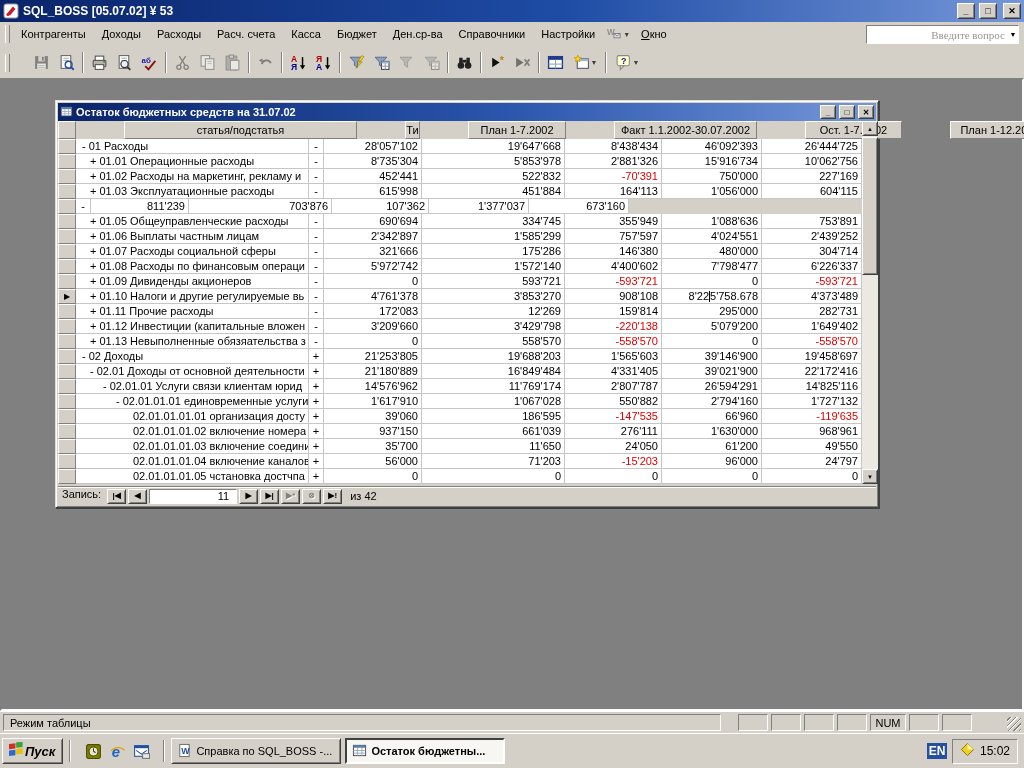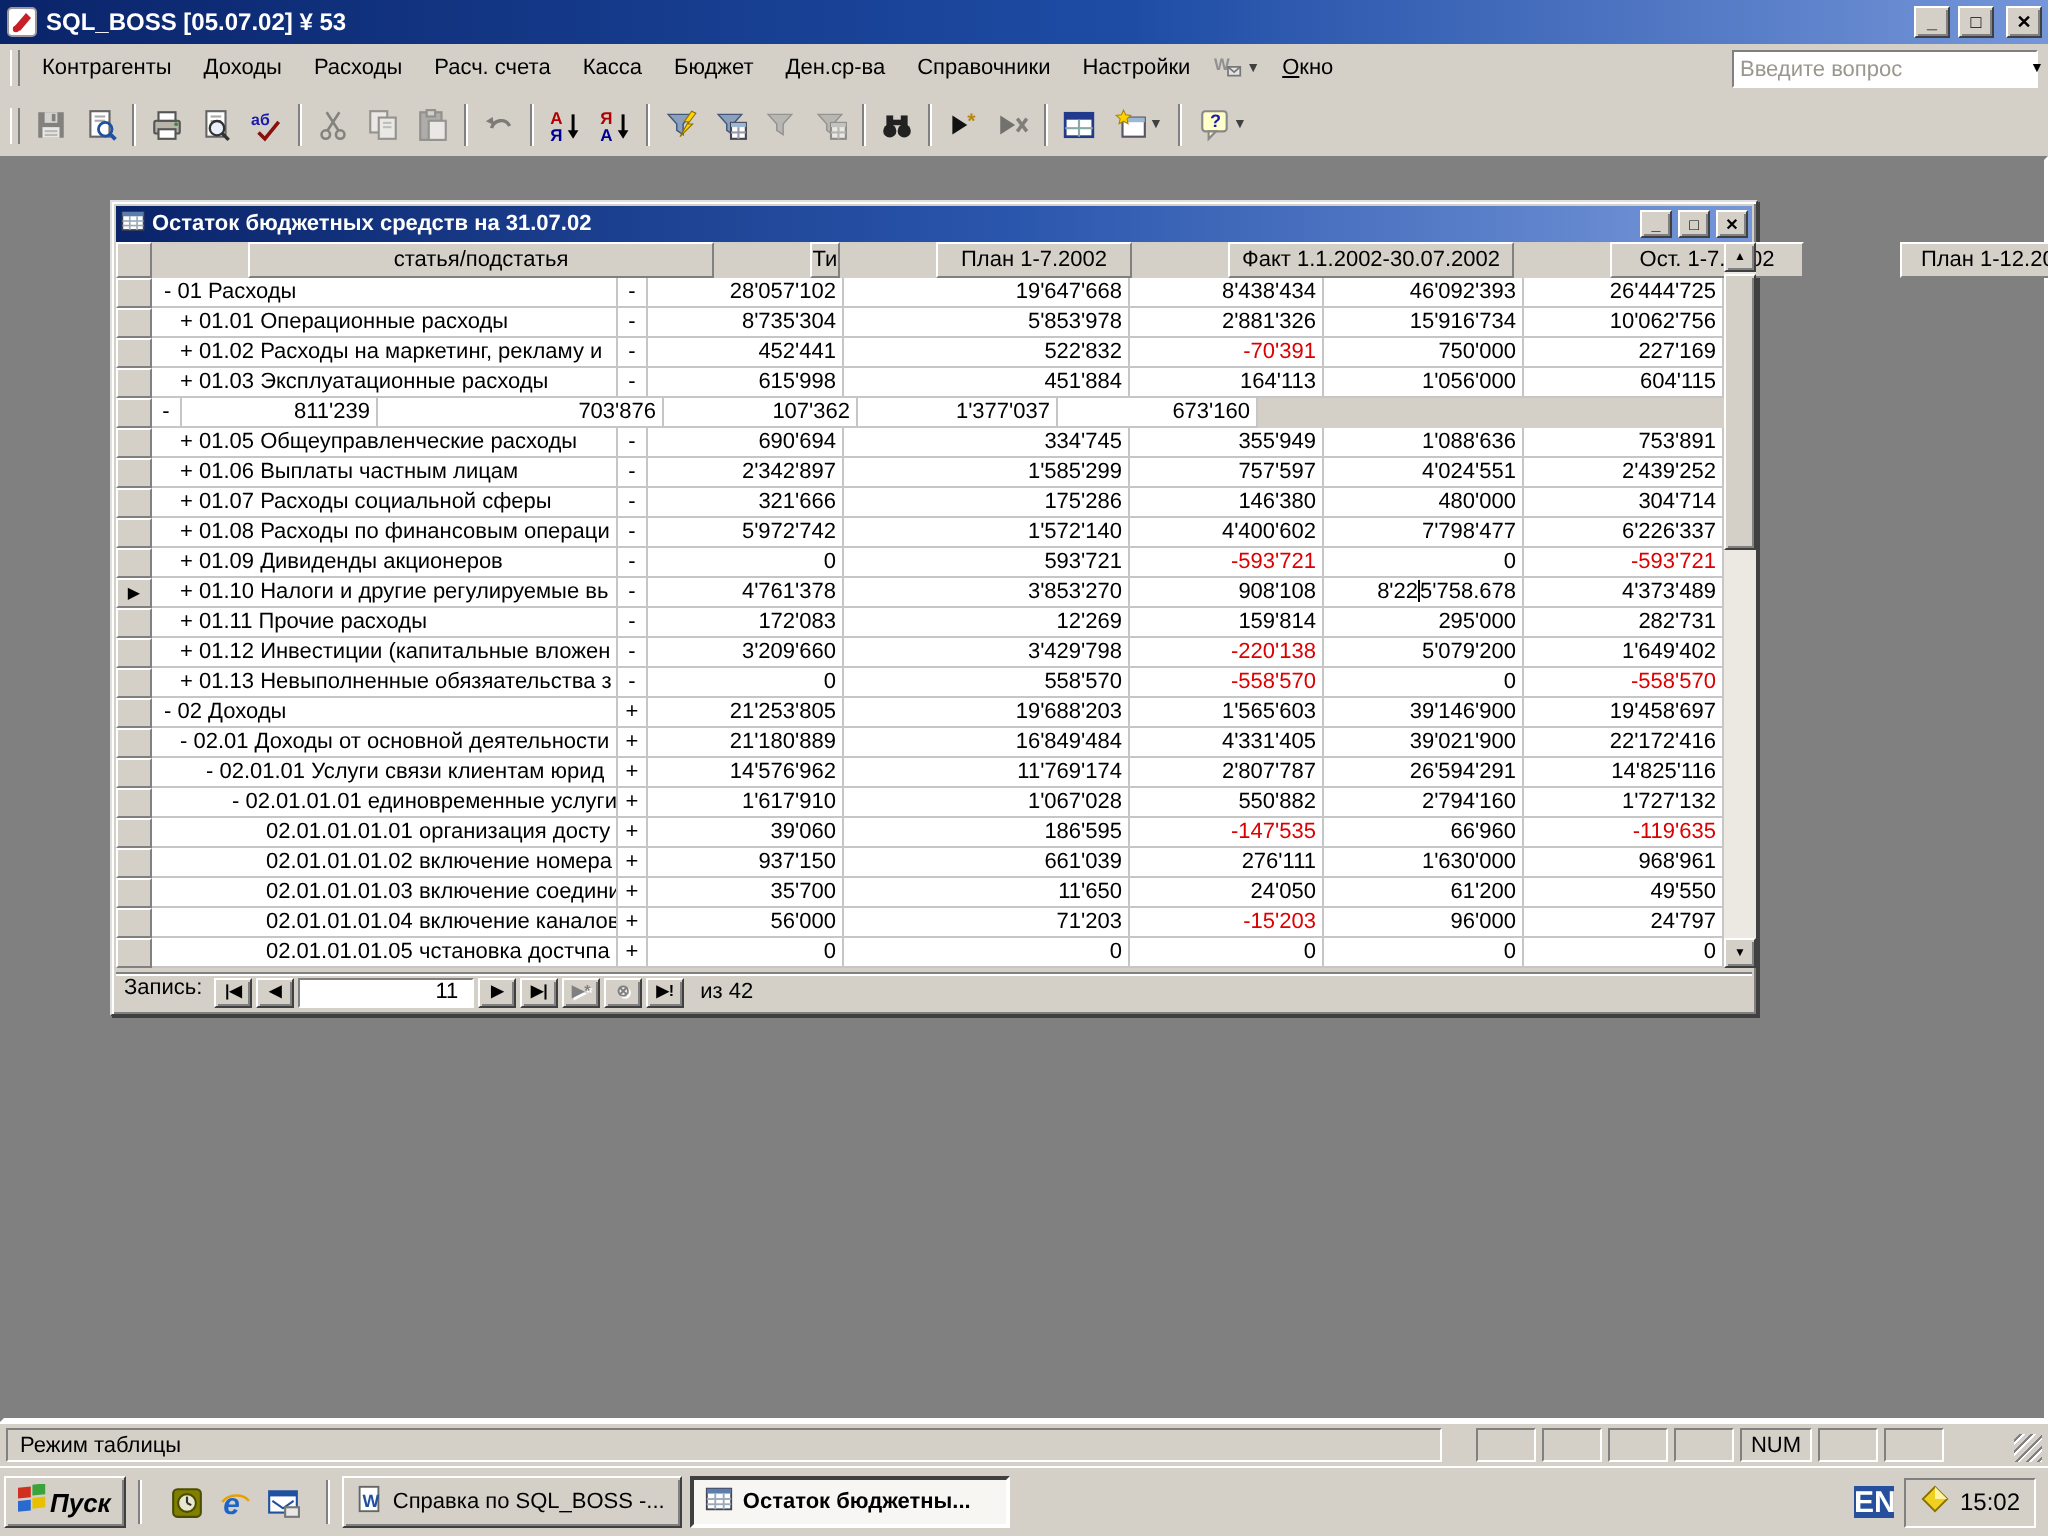--- a/index.html
+++ b/index.html
@@ -24,27 +24,27 @@
   .menubar{height:25px;display:flex;align-items:center;background:#d4d0c8;padding:0 2px;flex:0 0 auto;position:relative;
     border-bottom:1px solid #d4d0c8;}
   .grip{width:5px;height:18px;margin:0 3px;border-left:1px solid #fff;border-right:1px solid #808080;}
   .menu-item{padding:3px 8px;white-space:nowrap;cursor:default;}
   .menu-icon-item{padding:1px 3px;display:flex;align-items:center;gap:1px;}
   .menu-icon-item svg{width:16px;height:14px;}
   .dd-arrow{font-size:7px;color:#404040;}
   .ufirst::first-letter{text-decoration:underline;}
   .askbox{position:absolute;right:5px;top:3px;width:153px;height:19px;background:#fff;
     border:1px solid;border-color:#808080 #fff #fff #808080;display:flex;align-items:center;}
-  .askbox input{flex:1;border:0;outline:0;height:15px;font-family:Liberation Sans, sans-serif;
-    font-size:11px;color:#000;padding:0 3px;background:#fff;}
+  .askbox input{flex:1;border:0;outline:0;height:15px;font-family:Liberation Serif, serif;
+    font-size:11px;color:#000;padding:0 3px;background:#fff;text-align:right;}
   .askbox input::placeholder{color:#9a978e;}
   .askdrop{width:15px;height:17px;display:grid;place-items:center;font-size:7px;}
 
   
-  .toolbar{height:31px;display:flex;align-items:center;background:#d4d0c8;padding:2px 2px;flex:0 0 auto;gap:0;}
+  .toolbar{height:31px;display:flex;align-items:center;background:#d4d0c8;padding:2px 2px;flex:0 0 auto;gap:16px;}
   .tbtn{width:25px;height:24px;display:flex;align-items:center;justify-content:center;border:1px solid transparent;}
   .tbtn svg{width:17px;height:17px;}
   .tbtn.with-dd{width:34px;gap:1px;}
   .tbtn.disabled svg{filter:grayscale(1) opacity(.5);}
   .tsep{width:2px;height:21px;border-left:1px solid #808080;border-right:1px solid #ffffff;margin:0 3px;}
 
   
   .mdi{flex:1;background:#808080;position:relative;border:2px solid;border-color:#808080 #ffffff #ffffff #808080;}
 
   
@@ -112,21 +112,21 @@
     font-weight:bold;font-size:13px;font-style:italic;}
   .startbtn svg{width:18px;height:16px;}
   .qlicons{display:flex;align-items:center;gap:4px;padding:0 6px;}
   .qlicon{width:20px;height:20px;display:grid;place-items:center;}
   .qlicon svg{width:17px;height:17px;}
   .qlsep{width:2px;height:22px;border-left:1px solid #808080;border-right:1px solid #fff;margin:0 2px;}
   .taskbtn{height:26px;width:170px;display:flex;align-items:center;gap:4px;padding:2px 5px;overflow:hidden;white-space:nowrap;}
   .taskbtn svg{width:15px;height:15px;flex:0 0 auto;}
   .taskbtn.active{border:2px solid;border-color:#404040 #fff #fff #404040;background:#f7f6f2;font-weight:bold;width:160px;}
   .tray{margin-left:auto;display:flex;align-items:center;gap:5px;height:27px;padding:0 4px;}
-  .lang{width:20px;height:16px;background:#26509e;color:#fff;font-weight:bold;font-size:15px;
+  .lang{width:20px;height:16px;background:#26509e;color:#fff;font-weight:bold;font-size:12px;
     display:grid;place-items:center;}
   .trayclock{height:25px;display:flex;align-items:center;gap:5px;padding:0 7px;
     border:1px solid;border-color:#808080 #ffffff #ffffff #808080;background:#d4d0c8;font-size:12px;}
   .trayclock svg{width:15px;height:15px;}
 </style>
 </head>
 <body>
 
 <div class="app">
 

